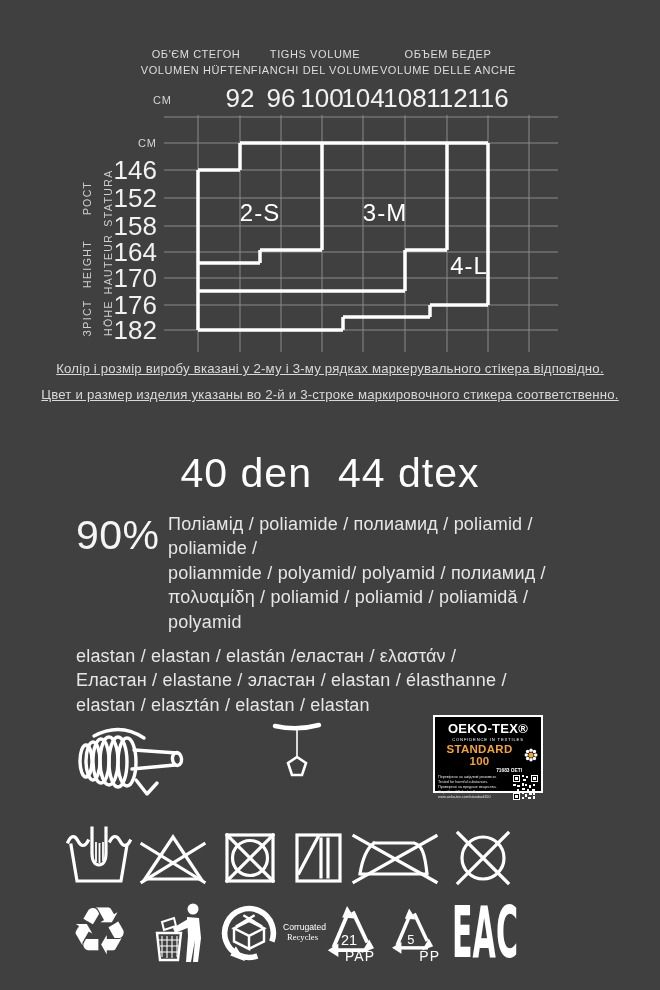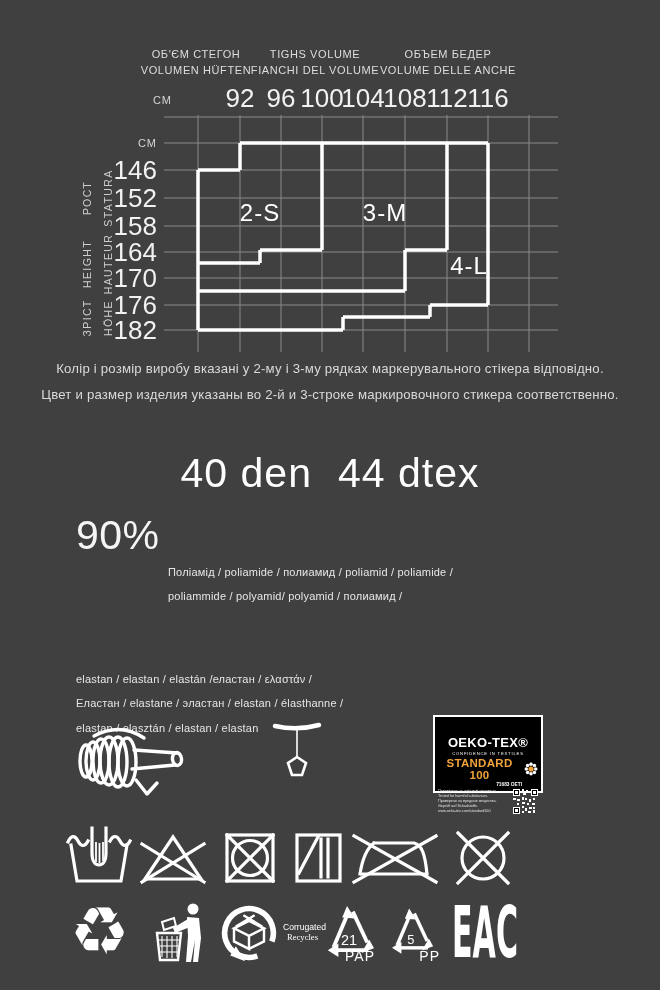--- a/index.html
+++ b/index.html
@@ -11,35 +11,35 @@
   .chart{position:absolute;left:0;top:0;width:660px;height:360px;}
   .chart text{fill:#e8e8e8;font-family:"Liberation Sans",sans-serif;}
   .chart .hdr{font-size:11px;letter-spacing:.6px;fill:#dedede;}
   .chart .num{font-size:26px;fill:#f1f1f1;}
   .chart .unit{font-size:11px;letter-spacing:1px;fill:#d5d5d5;}
   .chart .rot{font-size:10.5px;letter-spacing:1.4px;fill:#cfcfcf;}
   .chart .size{font-size:24px;letter-spacing:1px;fill:#ffffff;}
   .outline{stroke:#ffffff;stroke-width:3.5;fill:none;}
   
   .notes{left:0;top:361px;width:660px;text-align:center;font-size:13.2px;color:#d9d9d9;}
-  .notes div{margin-bottom:11px;letter-spacing:.2px;}
+  .notes div{margin-bottom:11px;letter-spacing:.2px;text-decoration:underline;}
   
   .density{left:0;top:450px;width:660px;display:flex;justify-content:center;gap:26px;
            font-size:41px;color:#fdfdfd;letter-spacing:1px;}
   
   .comp{left:76px;top:512px;width:508px;}
   .comp-row{display:flex;align-items:flex-start;margin-bottom:10px;}
   .comp-pct{width:92px;font-size:41px;color:#f5f5f5;letter-spacing:.5px;line-height:1.05;margin-top:2px;}
-  .comp-lines{flex:1;font-size:11px;line-height:24.4px;color:#e6e6e6;letter-spacing:.2px;margin-top:48px;}
+  .comp-lines{flex:1;font-size:18px;line-height:24.4px;color:#e6e6e6;letter-spacing:.2px;}
   
   .stroke-ico{stroke:#fff;fill:none;stroke-width:3.4;stroke-linecap:round;stroke-linejoin:round;}
   
   .oeko{left:433px;top:715px;width:110px;height:78px;border:2px solid #fff;background:#000;
         box-sizing:border-box;padding:2px 3px;text-align:center;}
-  .oeko-brand{font-size:13px;font-weight:bold;color:#fff;letter-spacing:.3px;margin-top:16px;}
+  .oeko-brand{font-size:13px;font-weight:bold;color:#fff;letter-spacing:.3px;margin-top:2px;}
   .oeko-tag{font-size:4.2px;letter-spacing:.8px;color:#fff;margin-top:.5px;}
   .oeko-stdrow{display:flex;justify-content:space-between;align-items:center;gap:3px;margin-top:1px;}
   .oeko-std{font-size:11.5px;font-weight:bold;letter-spacing:.3px;}
   .oeko-cert{font-size:4.8px;font-weight:bold;color:#fff;text-align:right;padding-right:16px;margin-top:1px;}
   .oeko-bottom{display:flex;justify-content:space-between;align-items:flex-start;margin-top:2px;}
   .oeko-info{font-size:3.7px;line-height:5px;color:#e0e0e0;text-align:left;}
   
   .care svg{stroke:#fff;fill:none;stroke-width:3.2;stroke-linecap:square;}
   
   .mobius{font-size:66px;line-height:60px;color:#fff;}
@@ -115,20 +115,21 @@
     <span>40 den</span>
     <span>44 dtex</span>
   </div>
 
   <div class="abs comp">
     <div class="comp-row">
       <div class="comp-pct">90%</div>
       <div class="comp-lines">
         <div>Поліамід / poliamide / полиамид / poliamid / poliamide /</div>
         <div>poliammide / polyamid/ polyamid / полиамид /</div>
+        <div>πολυαμίδη / poliamid / poliamid / poliamidă / polyamid</div>
       </div>
     </div>
     <div class="comp-row">
       <div class="comp-lines">
         <div>elastan / elastan / elastán /еластан / ελαστάν /</div>
         <div>Еластан / elastane / эластан / elastan / élasthanne /</div>
         <div>elastan / elasztán / elastan / elastan</div>
       </div>
     </div>
   </div>

